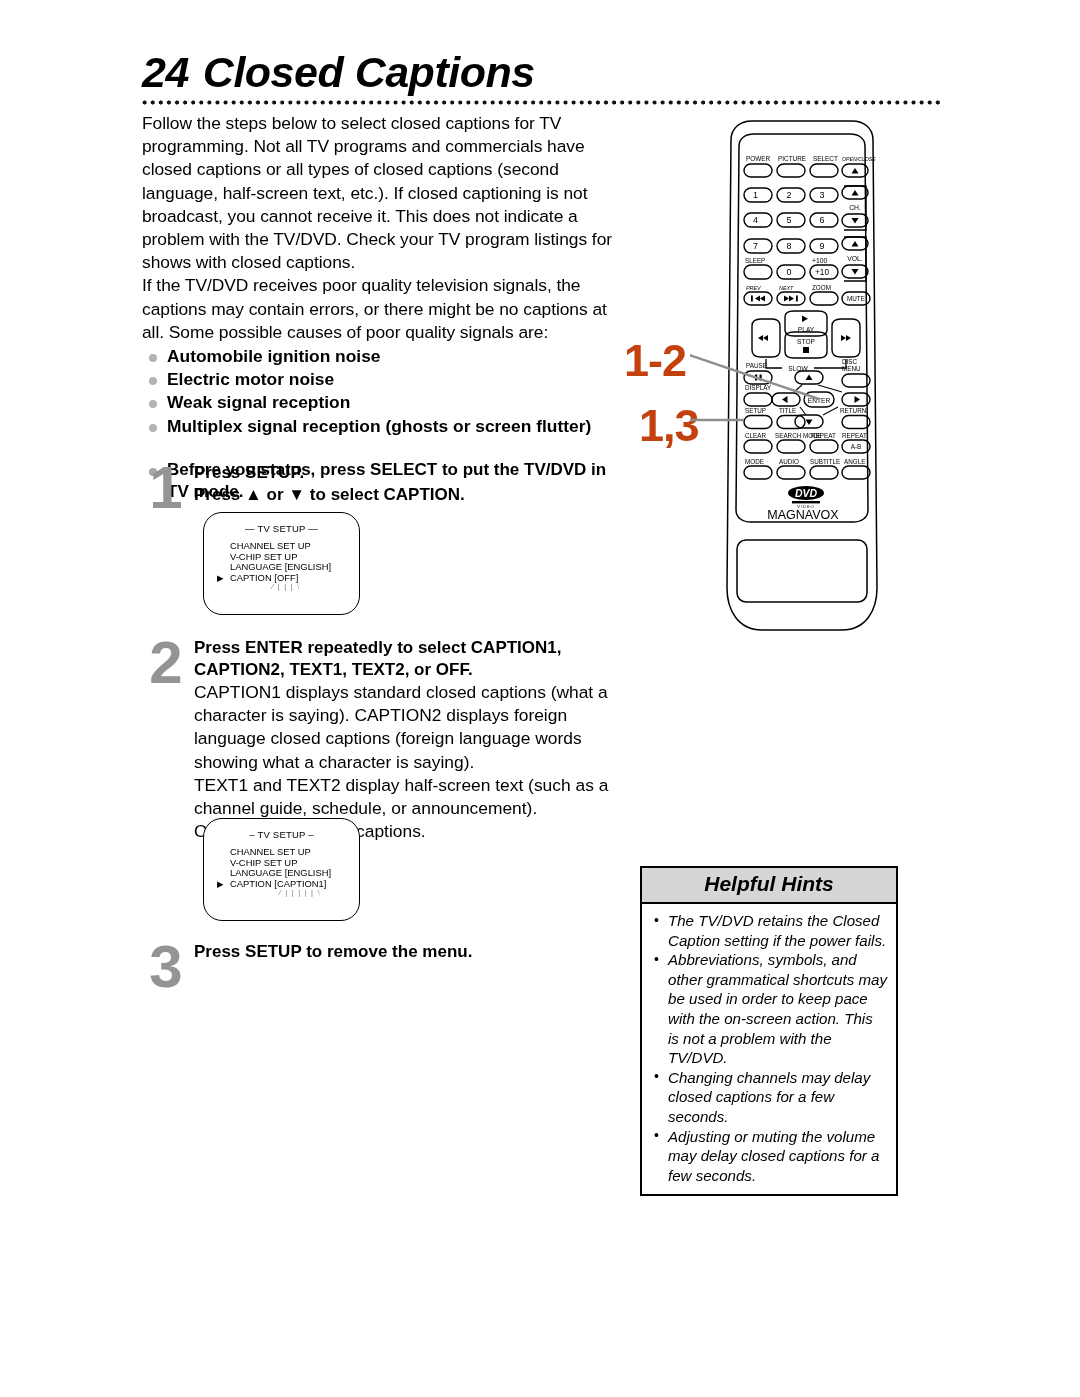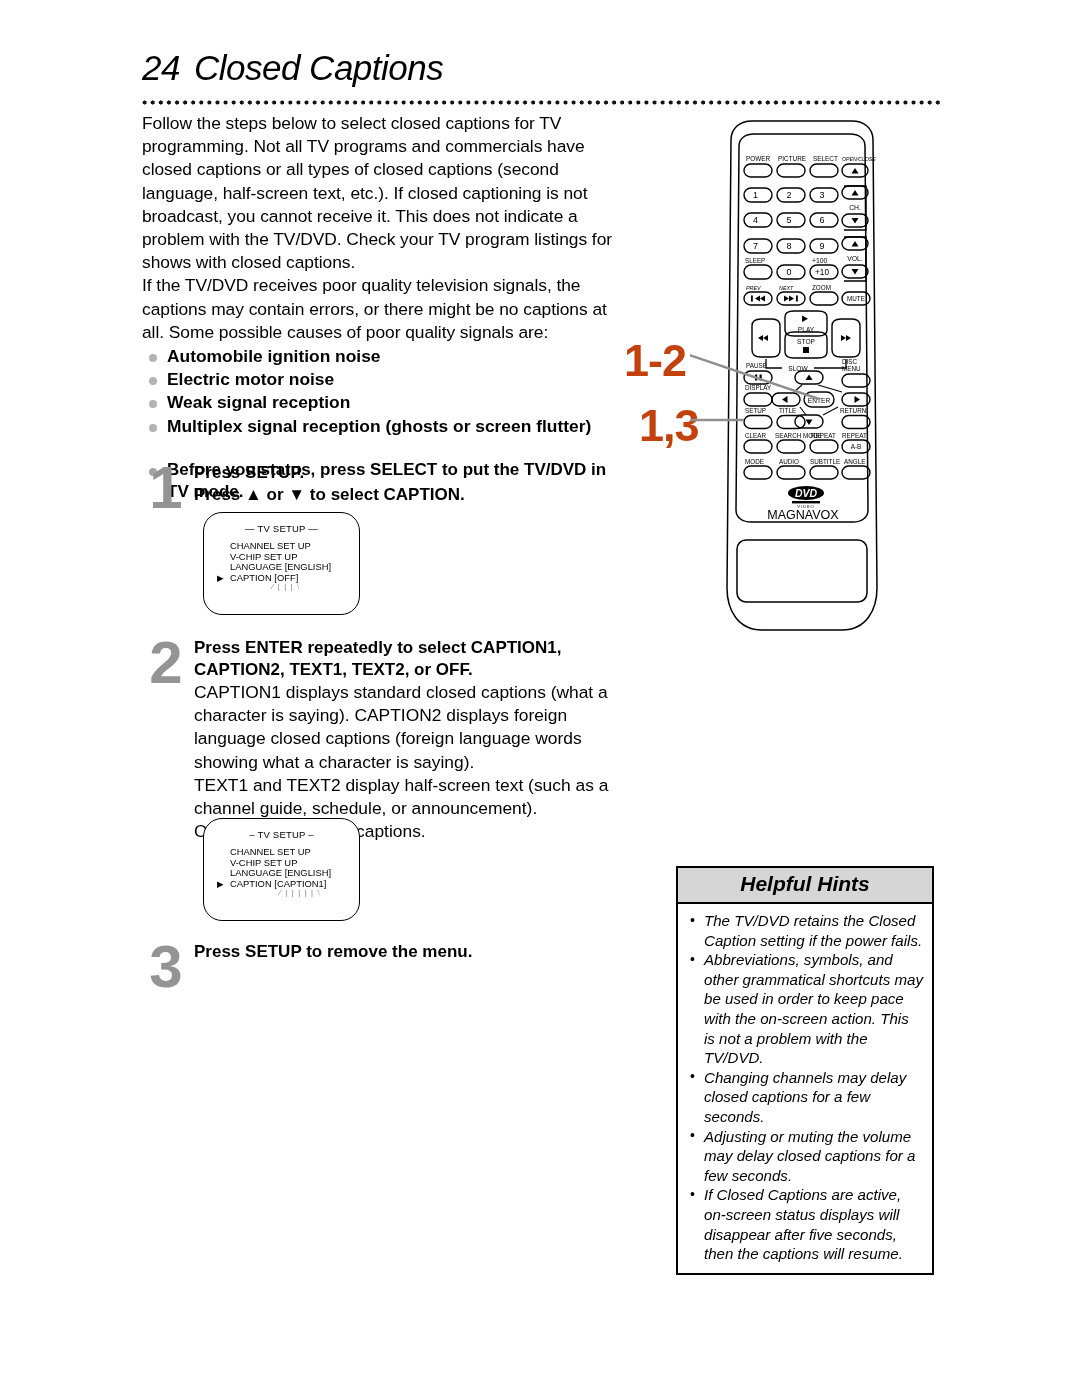--- a/index.html
+++ b/index.html
@@ -14,22 +14,22 @@
     font-family: "Liberation Sans", sans-serif;
     color: #000;
     overflow: hidden;
   }
 
   
   #page-title {
     position: absolute;
     left: 142px;
     top: 48px;
-    font-size: 35px;
-    font-weight: normal;
+    font-size: 43px;
+    font-weight: bold;
     font-style: italic;
     letter-spacing: -0.5px;
     white-space: nowrap;
   }
   #page-title .num { margin-right: 14px; }
 
   #title-rule {
     position: absolute;
     left: 142px;
     top: 100px;
@@ -193,21 +193,21 @@
     left: 690px;
     top: 118px;
     width: 230px;
     height: 530px;
   }
   #remote-svg { display: block; }
 
   
   #hints {
     position: absolute;
-    left: 676px;
+    left: 640px;
     top: 866px;
     width: 258px;
     border: 2.6px solid #000;
     box-sizing: border-box;
     background: #fff;
   }
   #hints-title {
     background: #d6d6d6;
     border-bottom: 2.6px solid #000;
     text-align: center;
@@ -510,15 +510,14 @@
 </svg>
 </div>
 
 <div id="hints">
   <div id="hints-title">Helpful Hints</div>
   <ul id="hints-list">
     <li>The TV/DVD retains the Closed Caption setting if the power fails.</li>
     <li>Abbreviations, symbols, and other grammatical shortcuts may be used in order to keep pace with the on-screen action. This is not a problem with the TV/DVD.</li>
     <li>Changing channels may delay closed captions for a few seconds.</li>
     <li>Adjusting or muting the volume may delay closed captions for a few seconds.</li>
-    <li>If Closed Captions are active, on-screen status displays will disappear after five seconds, then the captions will resume.</li>
   </ul>
 </div>
 
 </body></html>

